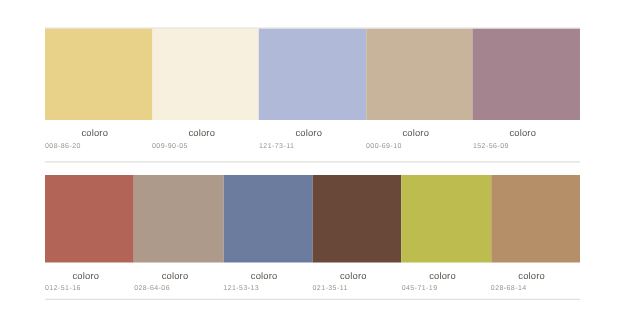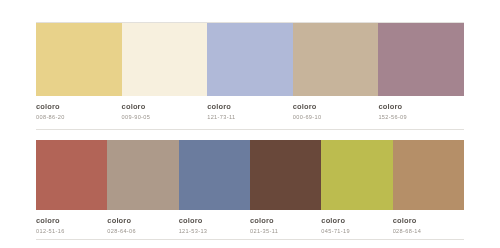--- a/index.html
+++ b/index.html
@@ -51,25 +51,26 @@
   .row2 .swatch-color {
     height: 70px;
   }
 
   .caption {
     padding-top: 7px;
     padding-right: 6px;
   }
   .brand {
     font-size: 7.5px;
-    font-weight: bold;
+    font-weight: normal;
     color: #58534e;
     letter-spacing: 0.15px;
     line-height: 1.15;
     white-space: nowrap;
+    text-align: center;
   }
   .code {
     font-size: 5.6px;
     color: #9a948d;
     letter-spacing: 0.35px;
     line-height: 1.25;
     padding-top: 2px;
     white-space: nowrap;
   }
 

